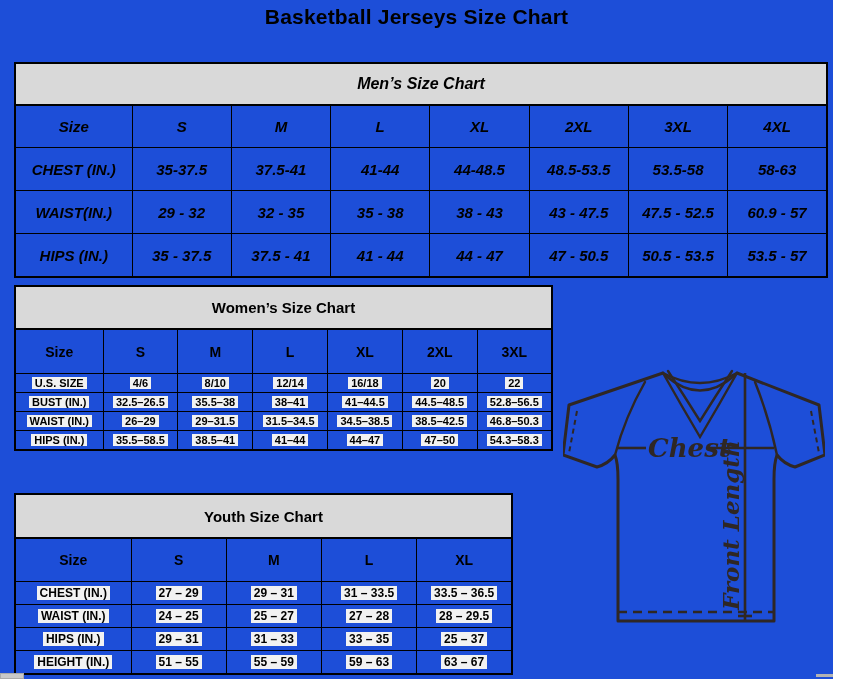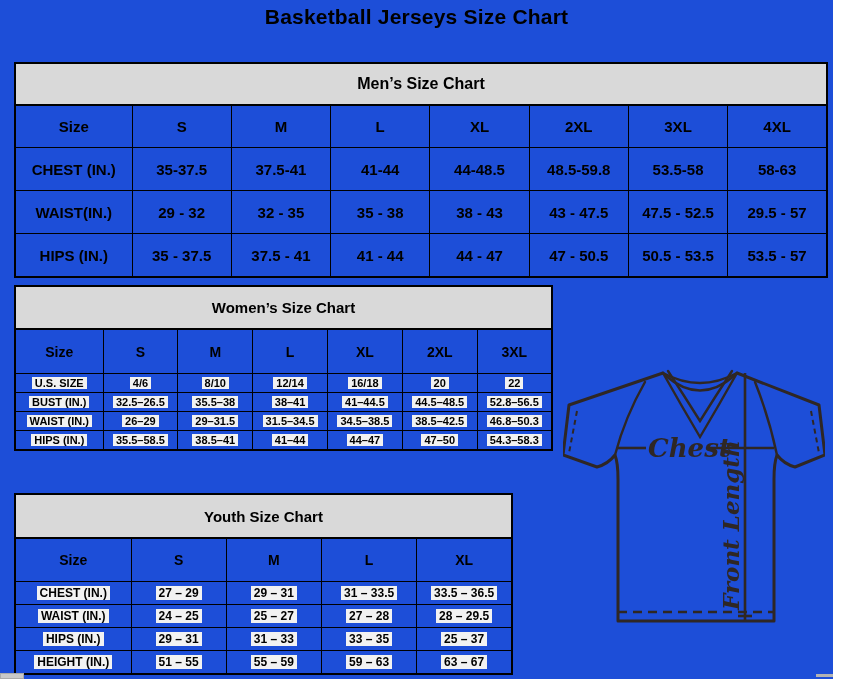--- a/index.html
+++ b/index.html
@@ -19,21 +19,21 @@
   .tbl table{
     border-collapse:collapse;table-layout:fixed;width:100%;
     border:2px solid #000;
   }
   .tbl th,.tbl td{
     border:1px solid #000;text-align:center;vertical-align:middle;
     padding:0;color:#000;font-weight:bold;overflow:hidden;white-space:nowrap;
   }
   .tbl th.band{background:#d9d9d9;border-bottom:2px solid #000;}
   
-  .mens{left:14px;top:62px;width:814px;}
+  .mens{left:14px;top:62px;width:814px;font-style:italic;}
   .mens th.band{height:40px;font-size:16px;}
   .mens tr.cols th{height:41px;font-size:15px;}
   .mens td{height:42px;font-size:15px;}
   .mens col.label-col{width:117px;}
   
   .womens{left:14px;top:285px;width:539px;border-radius:16px;}
   .womens th.band{height:41px;font-size:15px;}
   .womens tr.cols th{height:43px;font-size:14px;}
   .womens td{height:18px;font-size:11px;}
   .womens col.label-col{width:88px;}
@@ -87,33 +87,33 @@
             <th>2XL</th>
             <th>3XL</th>
             <th>4XL</th>
           </tr>
           <tr>
             <td><span>CHEST (IN.)</span></td>
             <td><span>35-37.5</span></td>
             <td><span>37.5-41</span></td>
             <td><span>41-44</span></td>
             <td><span>44-48.5</span></td>
-            <td><span>48.5-59.8</span></td>
+            <td><span>48.5-53.5</span></td>
             <td><span>53.5-58</span></td>
             <td><span>58-63</span></td>
           </tr>
           <tr>
             <td><span>WAIST(IN.)</span></td>
             <td><span>29 - 32</span></td>
             <td><span>32 - 35</span></td>
             <td><span>35 - 38</span></td>
             <td><span>38 - 43</span></td>
             <td><span>43 - 47.5</span></td>
             <td><span>47.5 - 52.5</span></td>
-            <td><span>29.5 - 57</span></td>
+            <td><span>60.9 - 57</span></td>
           </tr>
           <tr>
             <td><span>HIPS (IN.)</span></td>
             <td><span>35 - 37.5</span></td>
             <td><span>37.5 - 41</span></td>
             <td><span>41 - 44</span></td>
             <td><span>44 - 47</span></td>
             <td><span>47 - 50.5</span></td>
             <td><span>50.5 - 53.5</span></td>
             <td><span>53.5 - 57</span></td>

